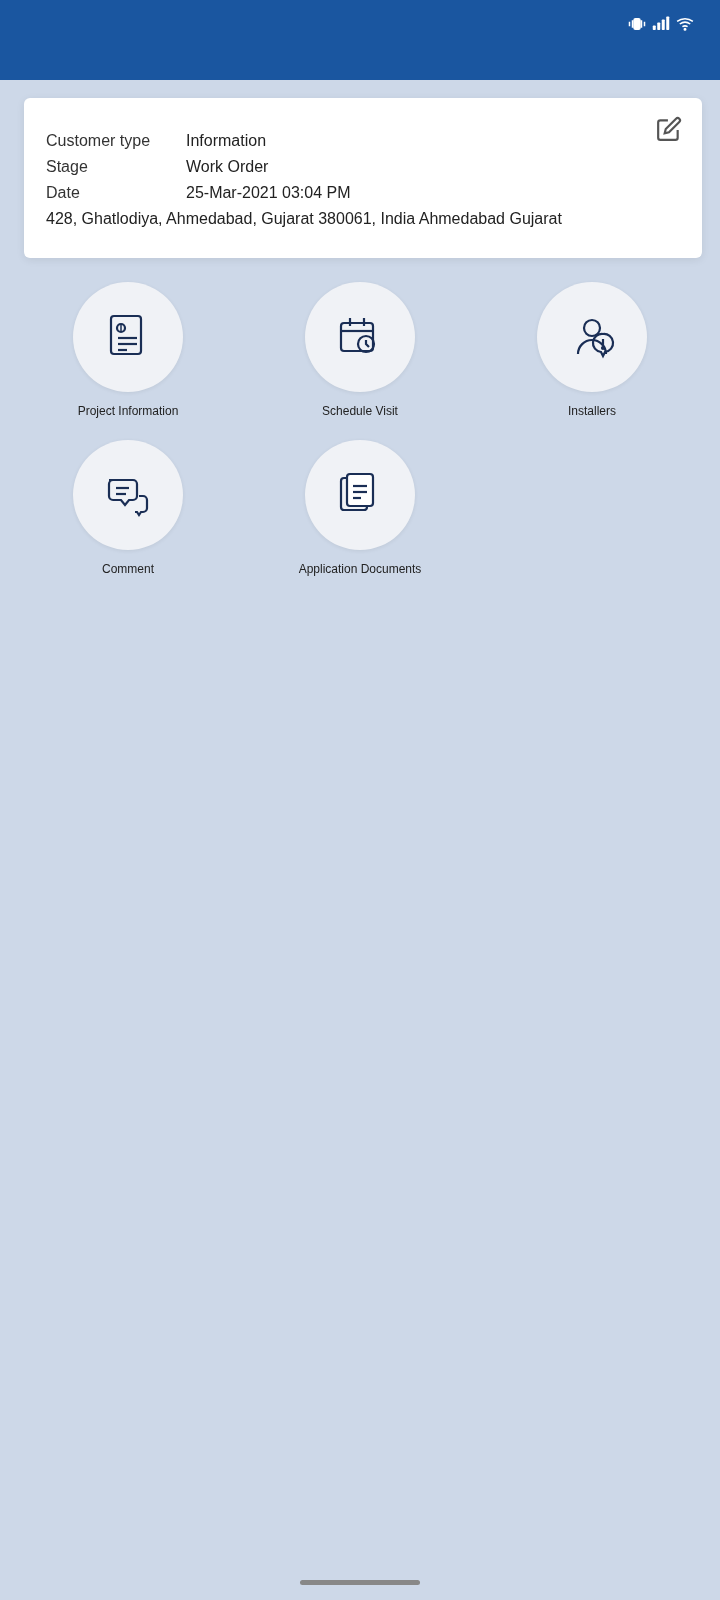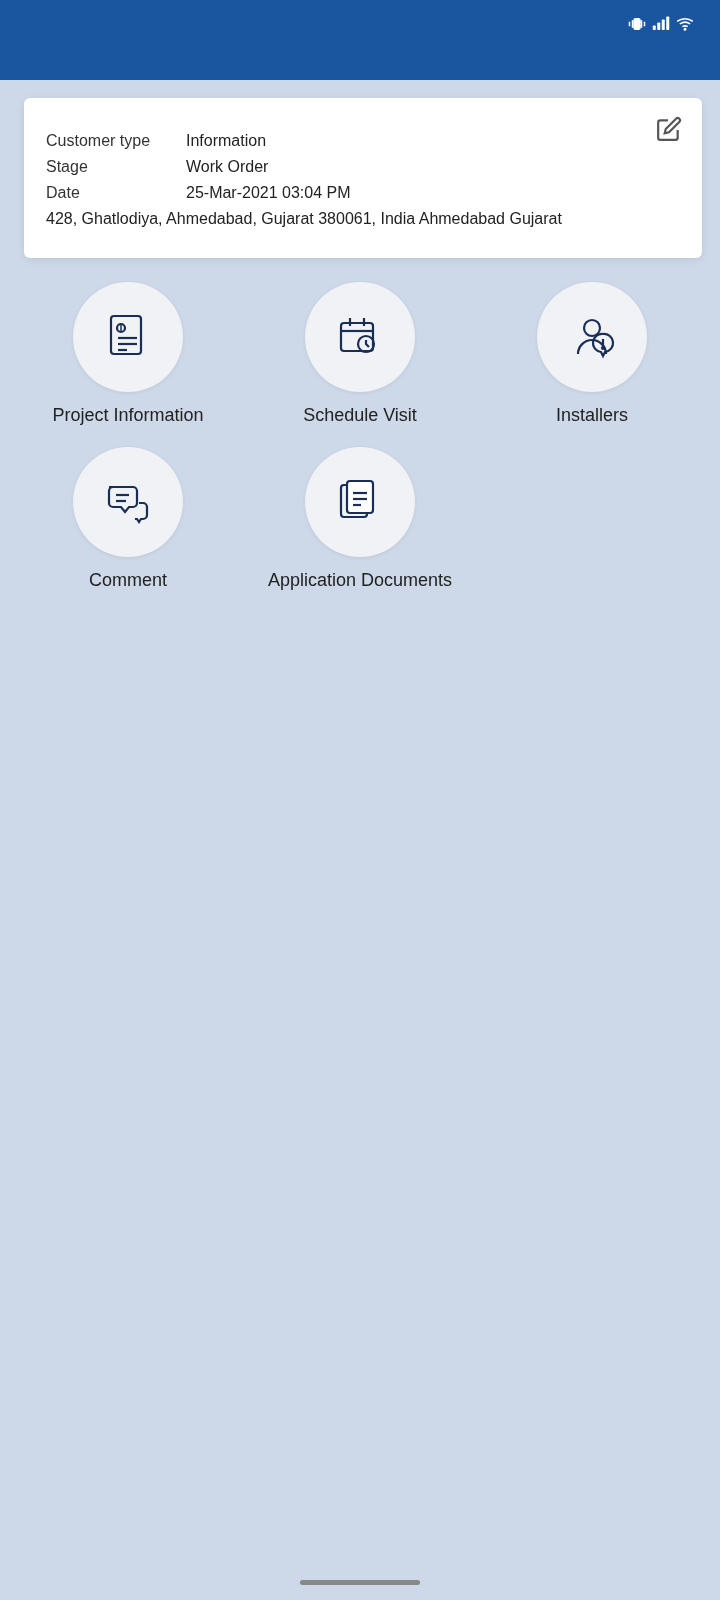--- a/index.html
+++ b/index.html
@@ -117,21 +117,21 @@
       align-items: center;
       justify-content: center;
       margin-bottom: 12px;
       box-shadow: 0 1px 4px rgba(0,0,0,0.07);
     }
     .icon-circle svg {
       width: 54px;
       height: 54px;
     }
     .grid-label {
-      font-size: 18px;
+      font-size: 12px;
       color: #222;
       text-align: center;
       line-height: 1.3;
       font-weight: 400;
     }
 
     
     .bottom-nav {
       position: fixed;
       bottom: 0;

